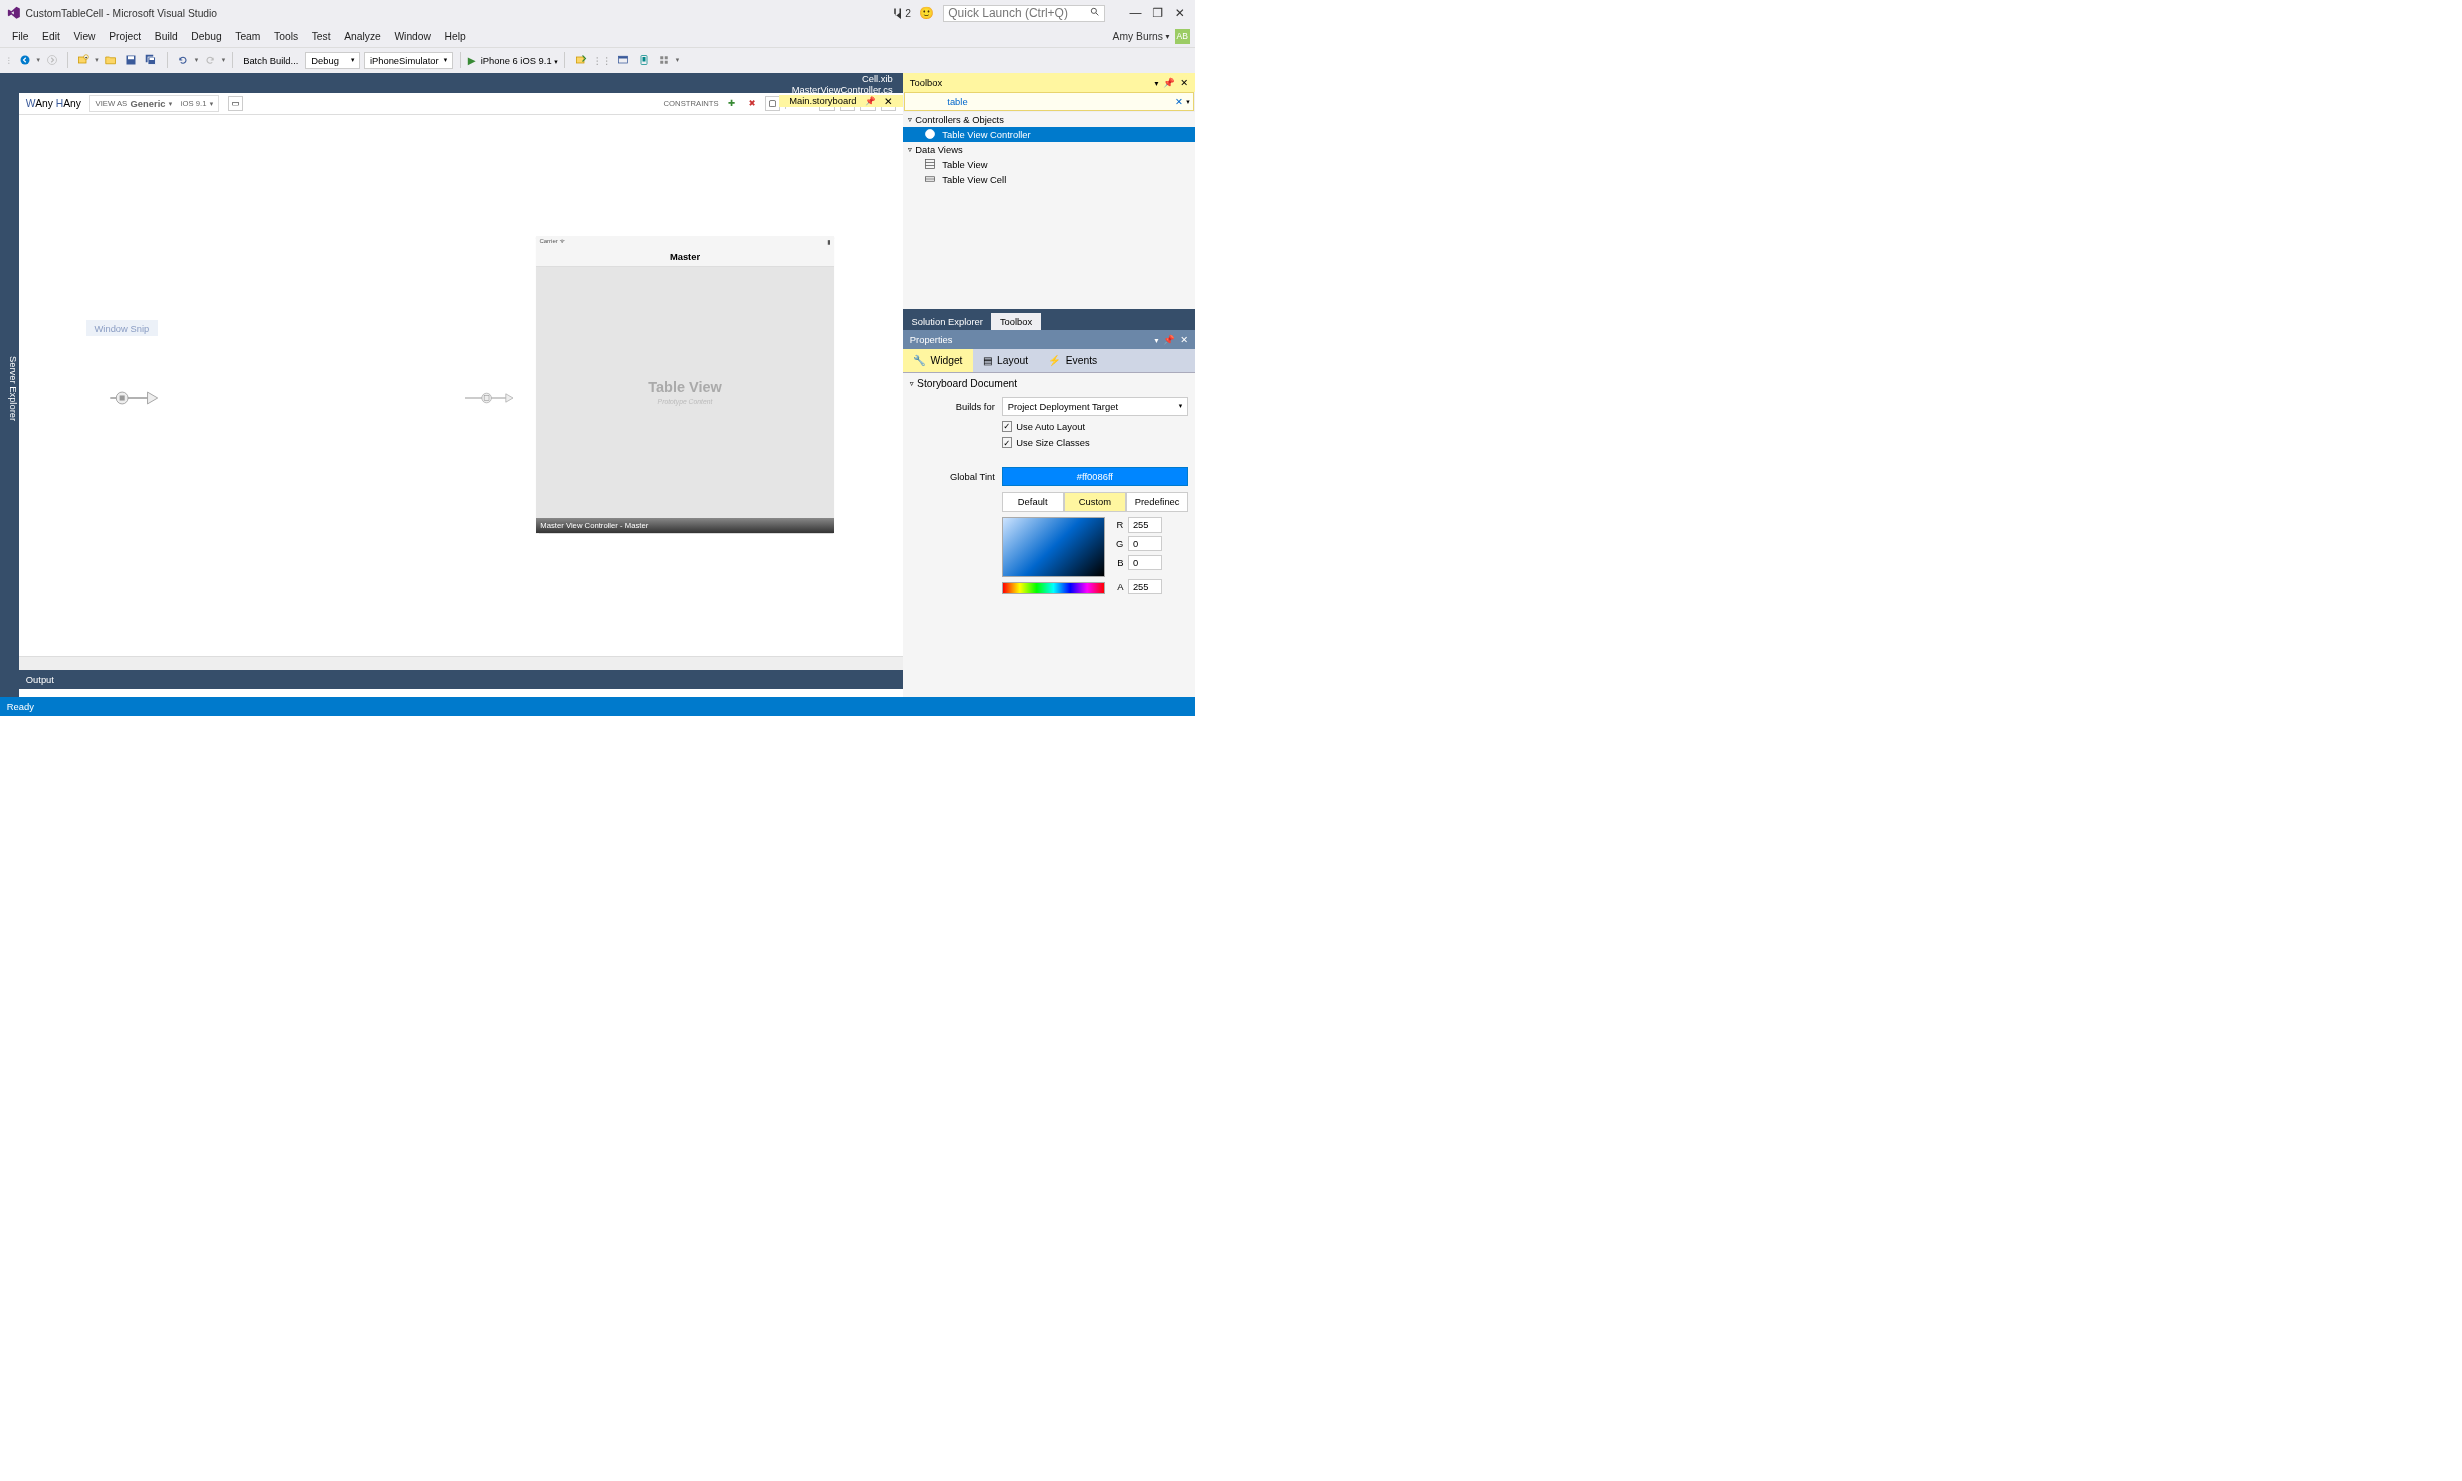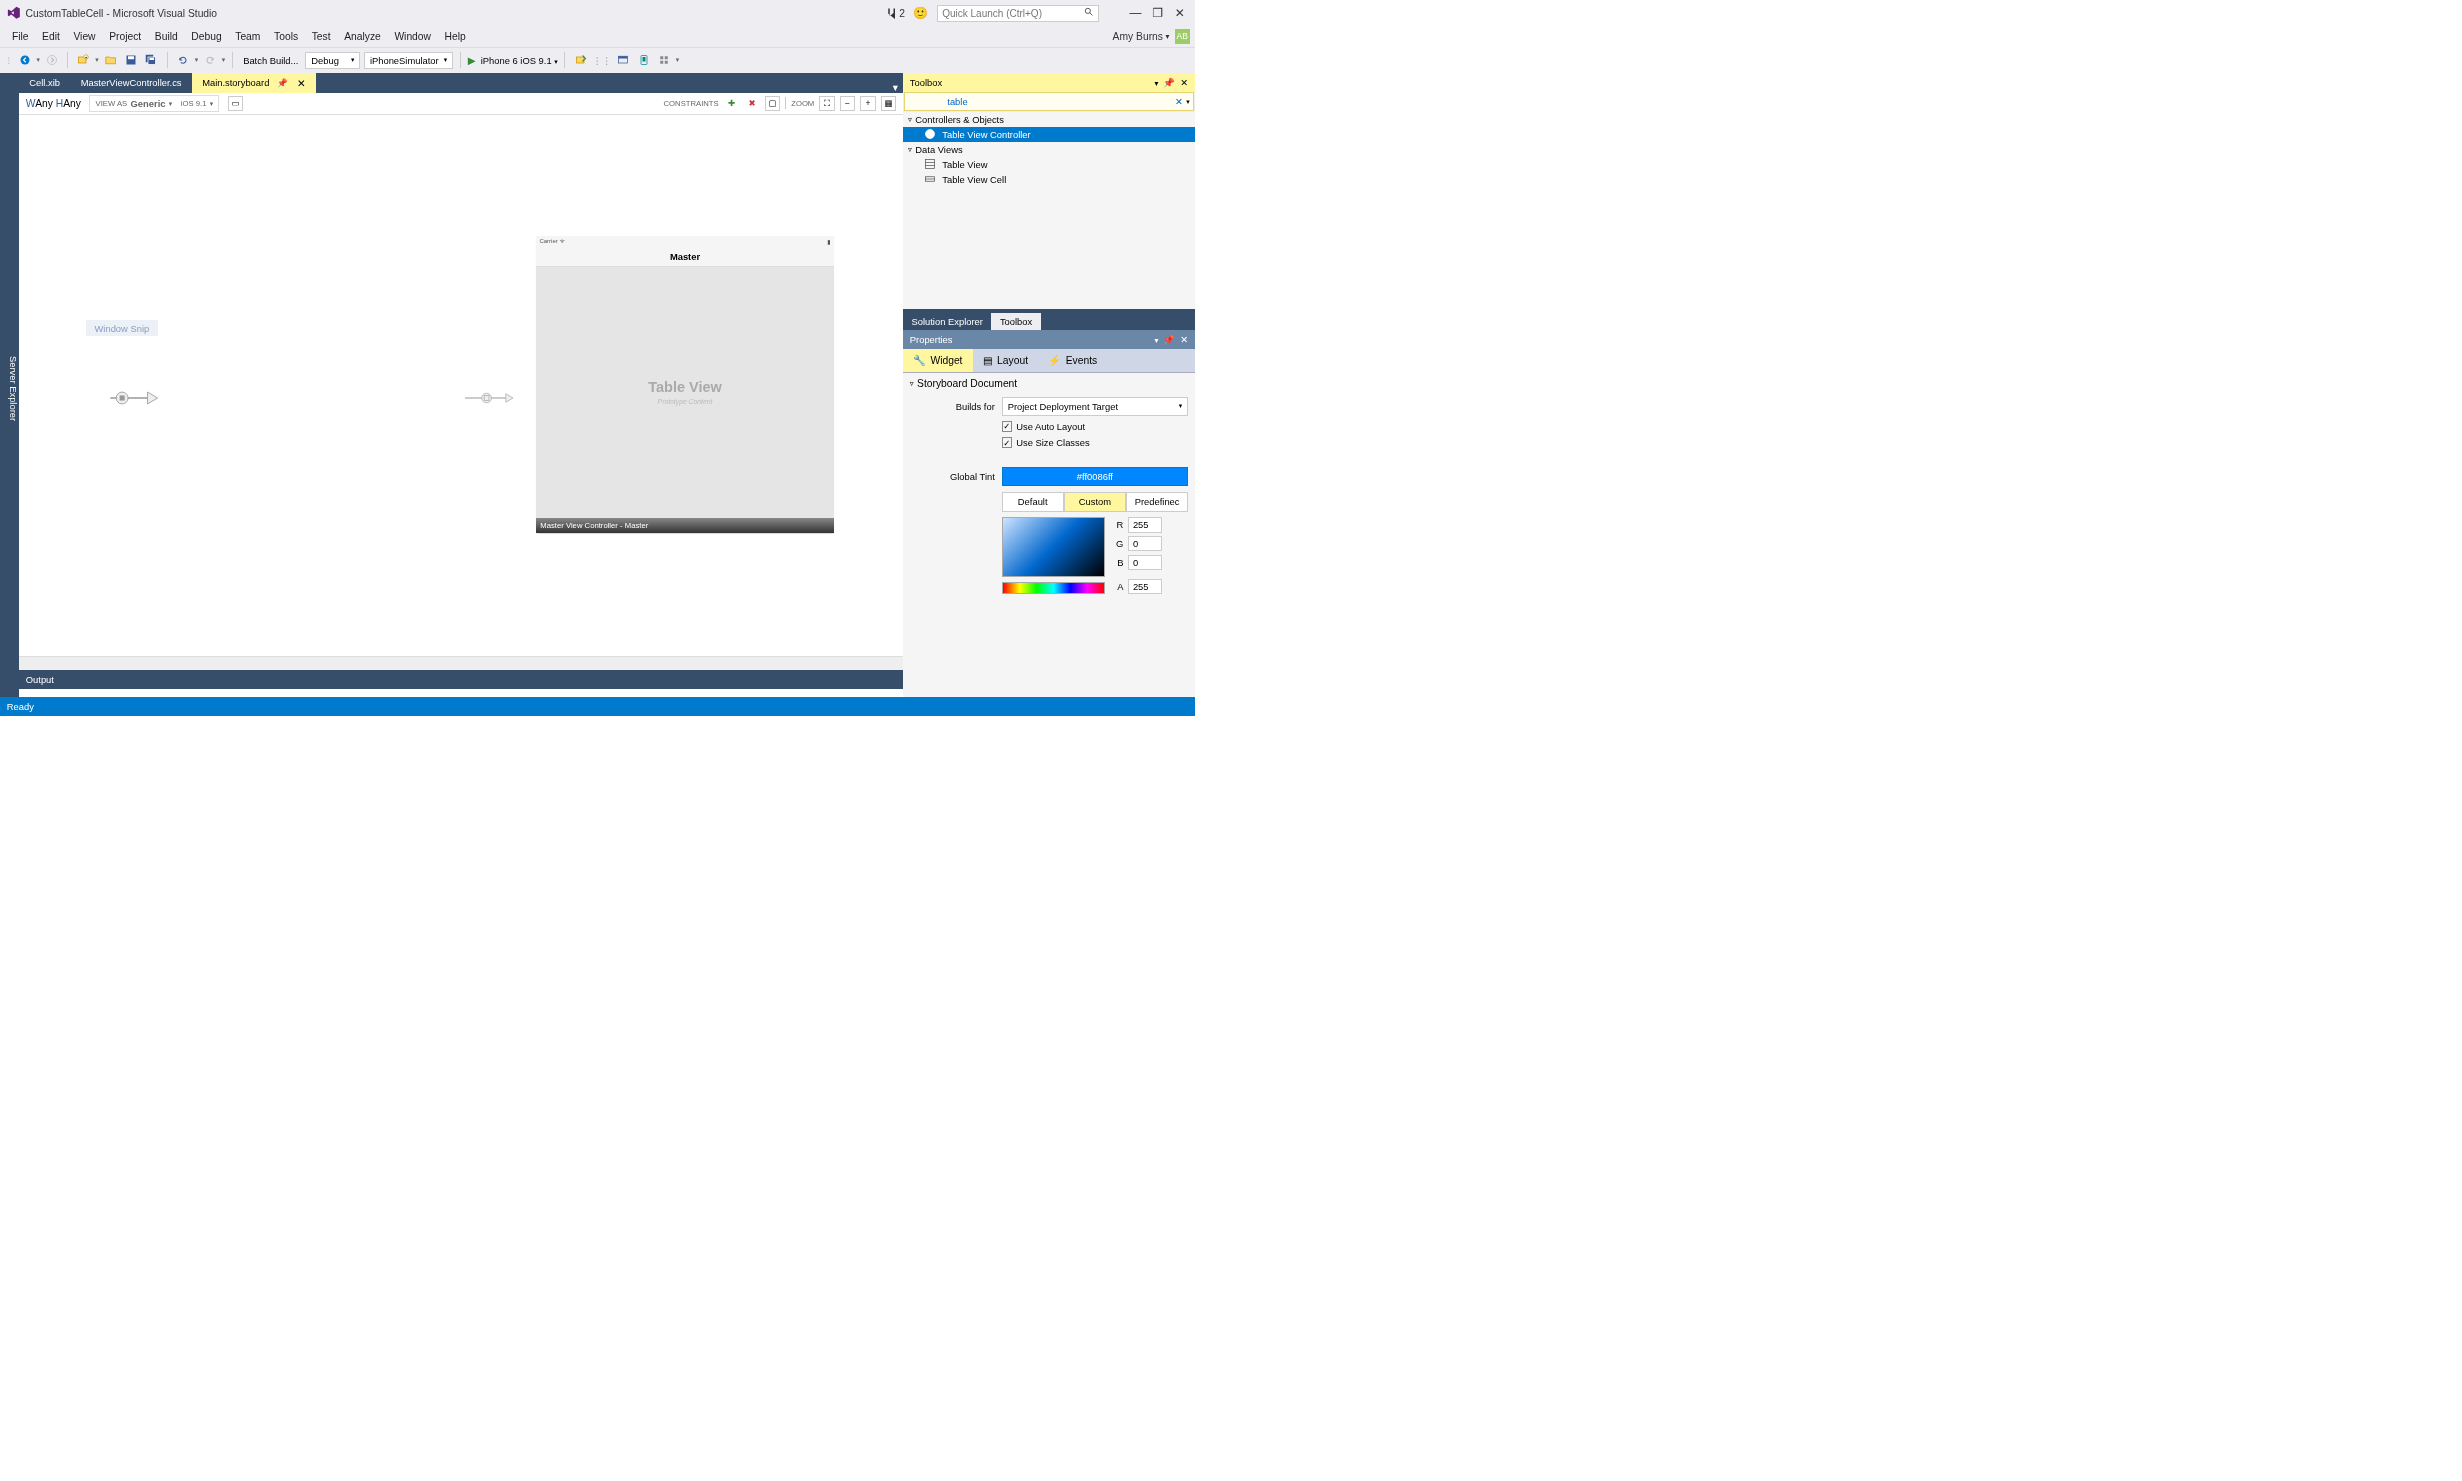--- a/index.html
+++ b/index.html
@@ -4,42 +4,42 @@
 <style>
 * { margin: 0; padding: 0; box-sizing: border-box; font-family: "Segoe UI", sans-serif; }
 body { background: #fff; width: 1195px; height: 716px; overflow: hidden; display: flex; flex-direction: column; font-size: 10.3px; }
 
 
 .title-bar { height: 26px; background: #eeeef2; display: flex; align-items: center; padding: 0 6.8px; color: #333; }
 .title-bar .vs-icon { width: 13.7px; height: 13.7px; margin-right: 5.1px; }
 .title-bar .title { font-size: 10.3px; }
 .title-bar .spacer { flex: 1; }
 .title-bar .flag { display: flex; align-items: center; margin-right: 8.5px; font-size: 10.3px; }
-.title-bar .quick-launch { width: 162px; height: 17px; border: 0.9px solid #ccc; background: #fff; display: flex; align-items: center; padding: 0 4.3px; margin-right: 23px; font-size: 10px; color: #777; position: relative; }
+.title-bar .quick-launch { width: 162px; height: 17px; border: 0.9px solid #ccc; background: #fff; display: flex; align-items: center; padding: 0 4.3px; margin-right: 17px; font-size: 12px; color: #777; position: relative; }
 .title-bar .win-btn { width: 17px; text-align: center; font-size: 12px; margin-left: 5.1px; }
 
 
 .menu-bar { height: 20.5px; background: #eeeef2; display: flex; align-items: center; padding: 0 5.1px; }
 .menu-bar .menu-item { padding: 0 6.8px; font-size: 10.3px; color: #1e1e1e; }
 .menu-bar .user { margin-left: auto; display: flex; align-items: center; font-size: 10.3px; color: #333; }
 .menu-bar .user .badge { background: #9ccc65; color: #fff; width: 15.4px; height: 15.4px; display: flex; align-items: center; justify-content: center; font-size: 8.5px; margin-left: 5.1px; }
 
 
 .toolbar { height: 26px; background: #eeeef2; display: flex; align-items: center; padding: 0 5.1px; gap: 3.4px; border-top: 0.9px solid #ddd; }
 .toolbar .sep { width: 0.9px; height: 15.4px; background: #ccc; margin: 0 3.4px; }
 .toolbar .tb-btn { width: 17px; height: 17px; display: flex; align-items: center; justify-content: center; font-size: 10.3px; }
 .toolbar .dd { height: 17px; border: 0.9px solid #ccc; background: #fff; display: flex; align-items: center; padding: 0 5.1px; font-size: 9.4px; }
 .toolbar .play { color: #388a34; font-size: 10.3px; }
 
 
 .main { flex: 1; display: flex; background: #eeeef2; min-height: 0; }
 .server-exp { width: 19px; background: #364e6a; color: #fff; writing-mode: vertical-rl; text-align: center; padding-top: 6.8px; font-size: 9.4px; }
 
 .center-col { flex: 1; display: flex; flex-direction: column; background: #eeeef2; min-width: 0; }
-.doc-tabs { height: 20.5px; background: #364e6a; display: flex; align-items: flex-end; }
+.doc-tabs { height: 20.5px; background: #364e6a; display: flex; align-items: flex-end; flex-direction: column; }
 .doc-tabs .tab { height: 20.5px; padding: 0 10.3px; display: flex; align-items: center; font-size: 9.4px; color: #fff; position: relative; }
 .doc-tabs .tab.active { background: #fff6a0; color: #000; }
 .doc-tabs .tab .close { margin-left: 8.5px; font-size: 10.3px; }
 .doc-tabs .tab .pin { margin-left: 8.5px; font-size: 8.5px; }
 .doc-tabs .tabs-dd { margin-left: auto; color: #fff; padding: 0 5.1px; }
 
 .designer-hdr { height: 22px; background: #fff; border-bottom: 0.9px solid #ddd; display: flex; align-items: center; padding: 0 6.8px; font-size: 9.4px; }
 .designer-hdr .left { display: flex; align-items: center; gap: 8.5px; }
 .designer-hdr .right { margin-left: auto; display: flex; align-items: center; gap: 5.1px; }
 .designer-hdr .viewas { border: 0.9px solid #ddd; padding: 0 5.1px; height: 17px; display: flex; align-items: center; gap: 3.4px; font-size: 7.7px; color: #666; }

